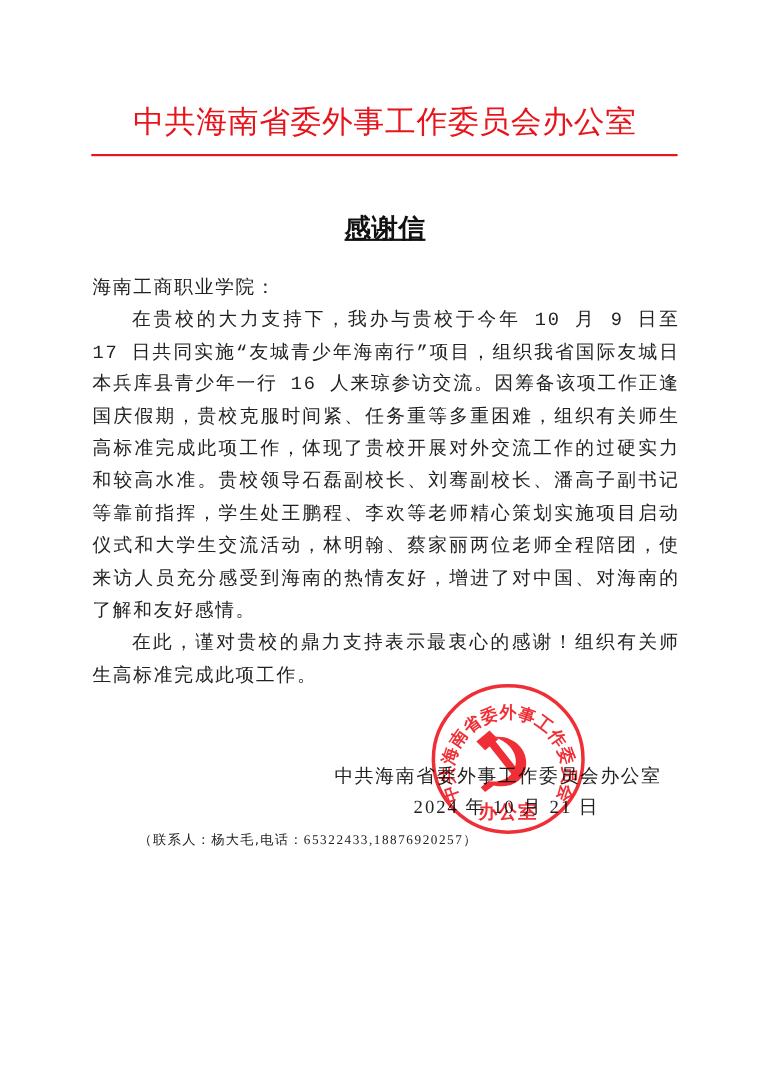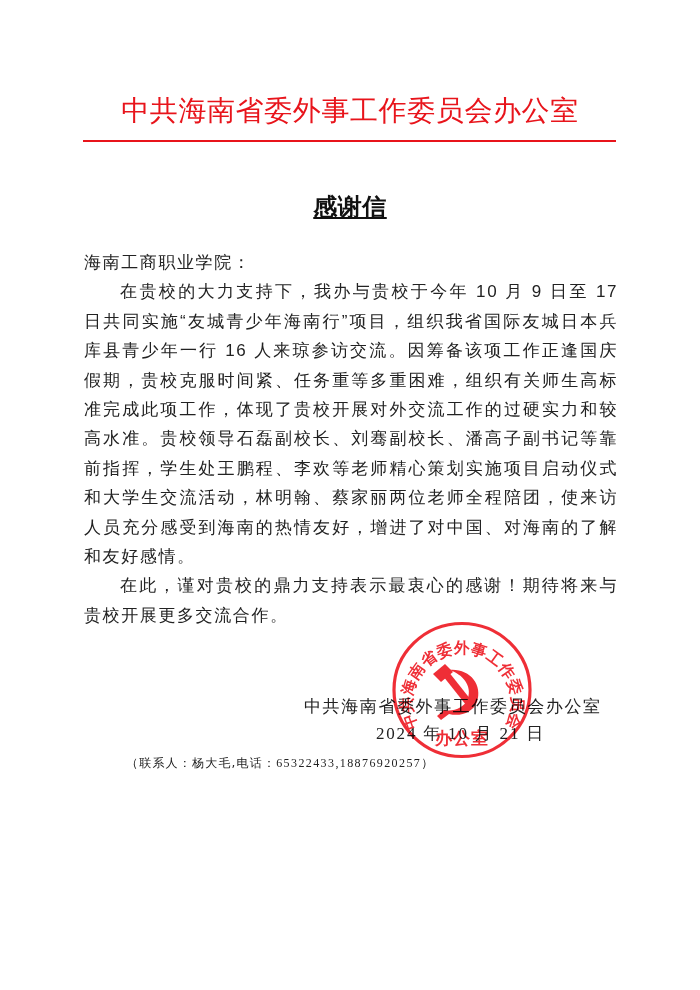--- a/index.html
+++ b/index.html
@@ -52,21 +52,21 @@
       line-height: 30px;
       color: #111111;
       letter-spacing: 0.5px;
       text-decoration: underline;
     }
     .body-text {
       position: absolute;
       left: 84px;
       width: 534px;
       top: 248px;
-      font-family: Liberation Sans, sans-serif;
+      font-family: Liberation Mono, monospace;
       font-size: 17px;
       line-height: 29.4px;
       letter-spacing: 1.6px;
       color: #222222;
       text-align: justify;
       text-justify: inter-character;
     }
     .body-text p {
       margin: 0;
     }
@@ -134,21 +134,21 @@
 <div class="page">
 
   <div class="org-title">中共海南省委外事工作委员会办公室</div>
   <div class="red-rule"></div>
 
   <div class="letter-title">感谢信</div>
 
   <div class="body-text">
     <p class="salutation">海南工商职业学院：</p>
     <p class="para">在贵校的大力支持下，我办与贵校于今年 10 月 9 日至 17 日共同实施“友城青少年海南行”项目，组织我省国际友城日本兵库县青少年一行 16 人来琼参访交流。因筹备该项工作正逢国庆假期，贵校克服时间紧、任务重等多重困难，组织有关师生高标准完成此项工作，体现了贵校开展对外交流工作的过硬实力和较高水准。贵校领导石磊副校长、刘骞副校长、潘高子副书记等靠前指挥，学生处王鹏程、李欢等老师精心策划实施项目启动仪式和大学生交流活动，林明翰、蔡家丽两位老师全程陪团，使来访人员充分感受到海南的热情友好，增进了对中国、对海南的了解和友好感情。</p>
-    <p class="para">在此，谨对贵校的鼎力支持表示最衷心的感谢！期待将来与贵校开展更多交流合作。</p>
+    <p class="para">在此，谨对贵校的鼎力支持表示最衷心的感谢！组织有关师生高标准完成此项工作。</p>
   </div>
 
   <div class="signature">中共海南省委外事工作委员会办公室</div>
   <div class="date">2024 年 10 月 21 日</div>
 
   <div class="contact">
     <span>（联系人：杨大毛,电话：</span><span class="num">65322433,18876920257</span><span>）</span>
   </div>
 
   <svg class="seal" viewBox="0 0 142 140" xmlns="http://www.w3.org/2000/svg">

